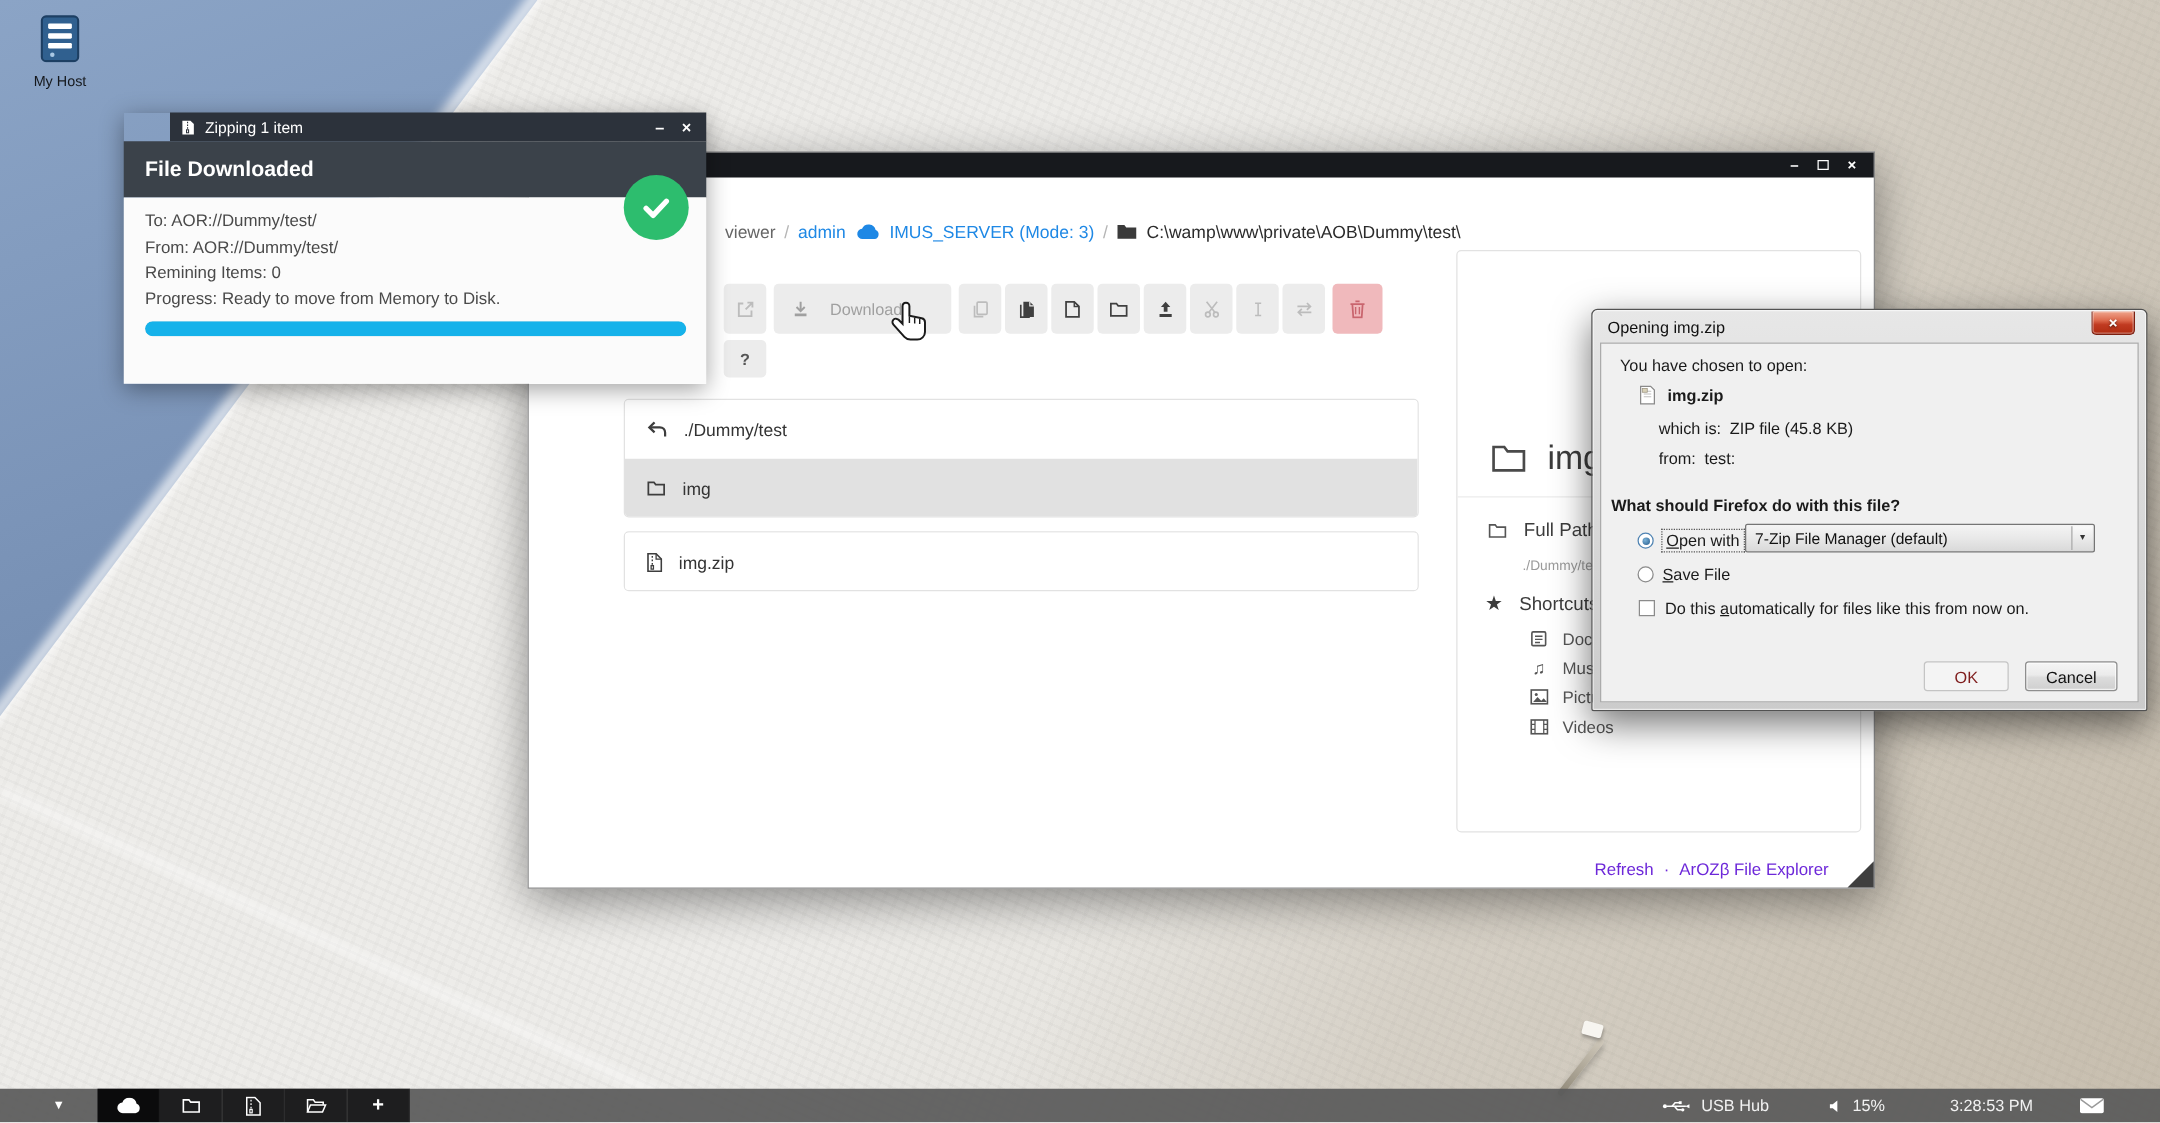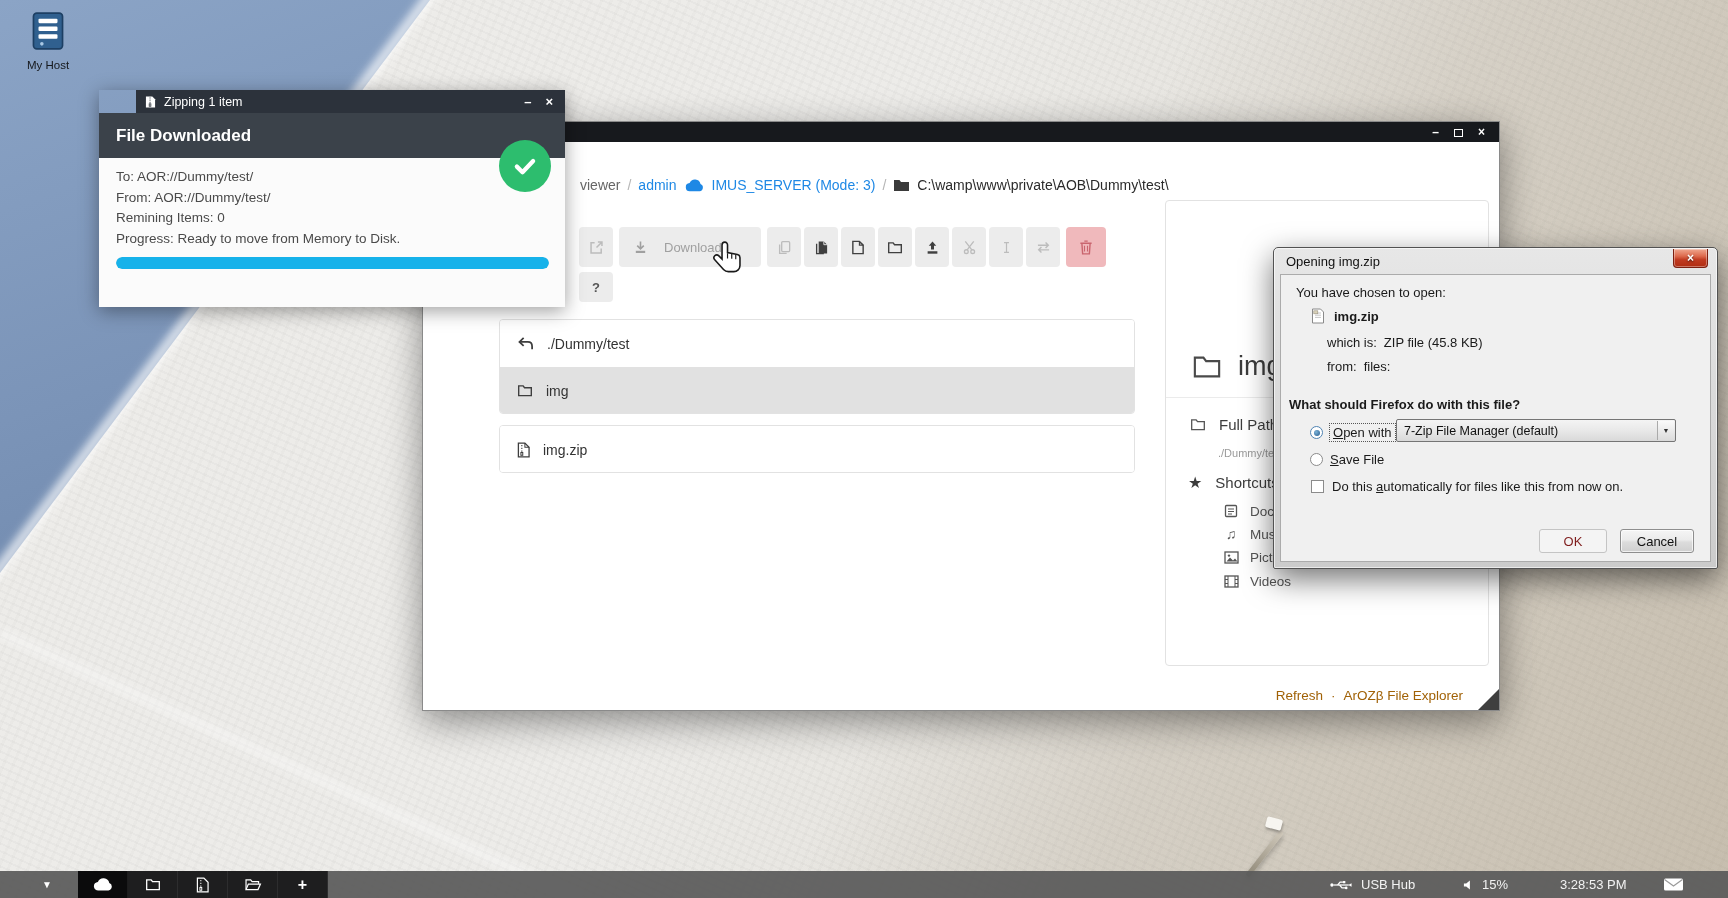--- a/index.html
+++ b/index.html
@@ -65,21 +65,21 @@
   .rp-preview .rp-folder { color:#4a4a4a; display:flex; }
   .rp-divider { position:absolute; left:0; right:0; top:196px; border-top:1px solid #ebebeb; }
   .rp-row { position:absolute; display:flex; align-items:center; gap:13px; color:#3c3c3c; font-size:15px; }
   .rp-fullpath { left:24px; top:215px; }
   .rp-value { position:absolute; left:52px; top:246px; font-size:11px; color:#9a9a9a; }
   .rp-shortcuts { left:22px; top:272px; }
   .rp-star { font-size:16px; color:#3c3c3c; }
   .rp-item { position:absolute; left:56px; display:flex; align-items:center; gap:10px; font-size:13.5px; color:#555; cursor:pointer; height:20px; }
   .rp-item .sicon { width:18px; color:#555; display:flex; justify-content:center; font-size:14px; }
 
-  .ew-footer { position:absolute; right:36px; bottom:7px; font-size:13.5px; color:#a16207; display:flex; gap:8px; align-items:center; }
+  .ew-footer { position:absolute; right:36px; bottom:7px; font-size:13.5px; color:#6d28d9; display:flex; gap:8px; align-items:center; }
   .ew-resize { position:absolute; right:0; bottom:0; width:0; height:0; border-left:21px solid transparent; border-bottom:21px solid #3f3f3f; cursor:nwse-resize; }
 
   
   .zip-window { position:absolute; left:99px; top:90px; width:466px; height:217px; box-shadow:0 4px 18px rgba(0,0,0,.38); z-index:20; }
   .zw-titlebar { height:23px; background:#2c323b; display:flex; align-items:center; gap:8px; padding:0 9px;margin-left:37px; }
   .zw-title { color:#fff; font-size:12.5px; flex:1; }
   .zw-ctl { color:#fff; font-size:13px; font-weight:bold; padding:0 3px; cursor:pointer; }
   .zw-header { height:45px; background:#3b424a; color:#fff; font-size:17px; font-weight:bold; display:flex; align-items:center; padding-left:17px; }
   .zw-body { height:149px; background:#fbfbfb; padding:9px 16px 0 17px; }
   .zw-line { font-size:13.5px; color:#4a4a4a; line-height:20.5px; }
@@ -421,21 +421,21 @@
             </svg>
           </span>
         <span class="fd-bold">img.zip</span>
       </div>
       <div class="fd-abs" style="left:46px; top:60px; display:flex; gap:7px;">
         <span>which is:</span>
         <span>ZIP file (45.8 KB)</span>
       </div>
       <div class="fd-abs" style="left:46px; top:84px; display:flex; gap:7px;">
         <span>from:</span>
-        <span>files:</span>
+        <span>test:</span>
       </div>
       <div class="fd-abs fd-bold" style="left:8px; top:122px;">What should Firefox do with this file?</div>
 
       <div class="fd-abs" style="left:29px; top:149px; display:flex; gap:7px; align-items:center;">
         <span class="radio sel"></span>
         <span class="focus-dotted"><span class="u">O</span><span>pen with</span></span>
       </div>
       <div class="combo">
         <span>7-Zip File Manager (default)</span>
         <span class="combo-arrow">▼</span>

